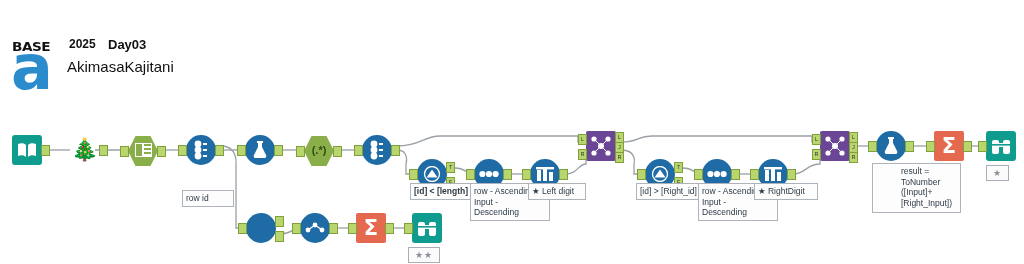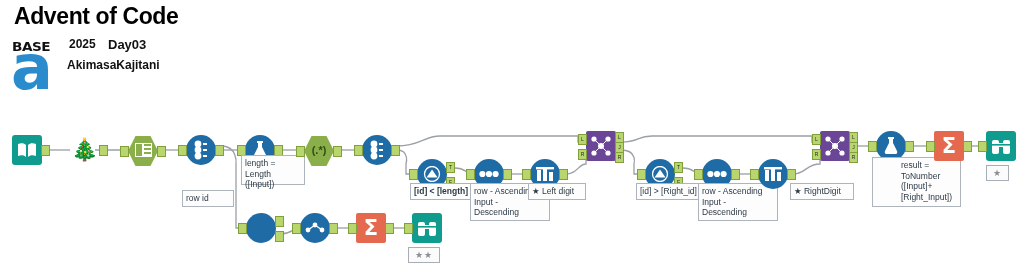--- a/index.html
+++ b/index.html
@@ -11,21 +11,21 @@
   #title{position:absolute;left:14px;top:3px;font-size:23px;font-weight:bold;
          letter-spacing:-0.4px;color:#000;}
   #logo{position:absolute;left:8px;top:31px;width:58px;height:62px;background:#ffffff;}
   #logo .base{position:absolute;left:5px;top:8px;font-size:13px;font-weight:bold;
               letter-spacing:-0.5px;color:#111;font-family:"DejaVu Sans",sans-serif;
               transform:scaleX(1.05);}
   #logo .aglyph{position:absolute;left:3px;top:6px;font-size:62px;line-height:62px;
               font-weight:bold;color:#2b8ccd;font-family:"DejaVu Sans",sans-serif;}
   #meta-year{position:absolute;left:69px;top:37px;font-size:12px;font-weight:bold;}
   #meta-day{position:absolute;left:108px;top:37px;font-size:13px;font-weight:bold;}
-  #meta-author{position:absolute;left:67px;top:58px;font-size:12px;font-weight:bold;}
+  #meta-author{position:absolute;left:67px;top:58px;font-size:15px;font-weight:normal;}
 
   
   #canvas{position:absolute;left:0;top:112px;width:1024px;height:152px;}
   svg.wires{position:absolute;left:0;top:0;width:1024px;height:152px;}
 
   .node{position:absolute;width:30px;height:30px;}
   .node .glyph{position:absolute;left:0;top:0;width:30px;height:30px;}
 
   
   .circ{border-radius:50%;background:#1e6ba5;}
@@ -54,21 +54,20 @@
   .anno{position:absolute;background:#fdfdfd;border:1px solid #aeb4bb;
         font-size:8.5px;line-height:10.5px;color:#2d3a46;padding:2px 3px;
         font-family:"Liberation Sans",sans-serif;white-space:pre-line;}
   .stars{position:absolute;background:#fbfbfb;border:1px solid #a8aeb5;
          font-size:9px;color:#8a8f96;padding:2px 6px;letter-spacing:1px;}
 </style>
 </head>
 <body>
 
 <div id="header">
-  <div id="title">Advent of Code</div>
 
   <div id="logo">
     <div class="aglyph">a</div>
     <div class="base">BASE</div>
   </div>
 
   <div id="meta-year">2025</div>
   <div id="meta-day">Day03</div>
   <div id="meta-author">AkimasaKajitani</div>
 </div>
@@ -166,22 +165,20 @@
     <div class="glyph circ"></div>
     <div class="ico">
       <svg width="16" height="18" viewBox="0 0 16 18">
           <path d="M6 1h4v5l4 8a2 2 0 0 1-2 3H4a2 2 0 0 1-2-3l4-8z" fill="#fff"></path>
           <rect x="5" y="0" width="6" height="2" fill="#fff"></rect>
         </svg>
     </div>
     <div class="port in mid"></div>
     <div class="port out mid"></div>
   </div>
-  <div class="anno" style="left:241px;top:43px;width:56px;height:24px;">length = Length
-([Input])</div>
 
   <div class="node" style="left:304px;top:24px;">
     <div class="glyph hexa"></div>
     <div class="ico" style="height:27px;font-size:11px;color:#2f4d13;">(.*)</div>
     <div class="port in mid"></div>
     <div class="port out mid"></div>
   </div>
 
   <div class="node" style="left:362px;top:23px;">
     <div class="glyph circ"></div>
@@ -321,21 +318,21 @@
       <svg width="18" height="16" viewBox="0 0 18 16">
           <rect x="1" y="4" width="4" height="11" fill="#fff"></rect>
           <rect x="7" y="1" width="4" height="14" fill="#fff"></rect>
           <rect x="13" y="6" width="4" height="9" fill="#fff"></rect>
           <rect x="0" y="1" width="18" height="2.4" fill="#fff"></rect>
         </svg>
     </div>
     <div class="port in mid"></div>
     <div class="port out mid"></div>
   </div>
-  <div class="anno" style="left:754px;top:71px;width:56px;margin-left:36px;">★ RightDigit</div>
+  <div class="anno" style="left:754px;top:71px;width:56px;">★ RightDigit</div>
 
   <div class="node" style="left:820px;top:19px;">
     <div class="glyph purple" style="width:30px;height:30px;"></div>
     <div class="ico">
       <svg width="24" height="24" viewBox="0 0 24 24">
           <g fill="#fff">
             <circle cx="12" cy="12" r="3"></circle>
             <circle cx="5" cy="5" r="2.6"></circle>
             <circle cx="19" cy="5" r="2.6"></circle>
             <circle cx="5" cy="19" r="2.6"></circle>
@@ -367,21 +364,21 @@
     <div class="glyph circ"></div>
     <div class="ico">
       <svg width="16" height="18" viewBox="0 0 16 18">
           <path d="M6 1h4v5l4 8a2 2 0 0 1-2 3H4a2 2 0 0 1-2-3l4-8z" fill="#fff"></path>
           <rect x="5" y="0" width="6" height="2" fill="#fff"></rect>
         </svg>
     </div>
     <div class="port in mid"></div>
     <div class="port out mid"></div>
   </div>
-  <div class="anno" style="left:872px;top:45px;width:56px;height:44px;padding-left:28px;">result =
+  <div class="anno" style="left:872px;top:51px;width:56px;height:44px;padding-left:28px;">result =
 ToNumber
 ([Input]+
 [Right_Input])</div>
 
   <div class="node" style="left:934px;top:19px;">
     <div class="glyph sqr orange" style="width:30px;height:30px;"></div>
     <div class="ico" style="font-size:21px;color:#fff;font-family:'DejaVu Sans',sans-serif;">Σ</div>
     <div class="port in mid"></div>
     <div class="port out mid"></div>
   </div>

